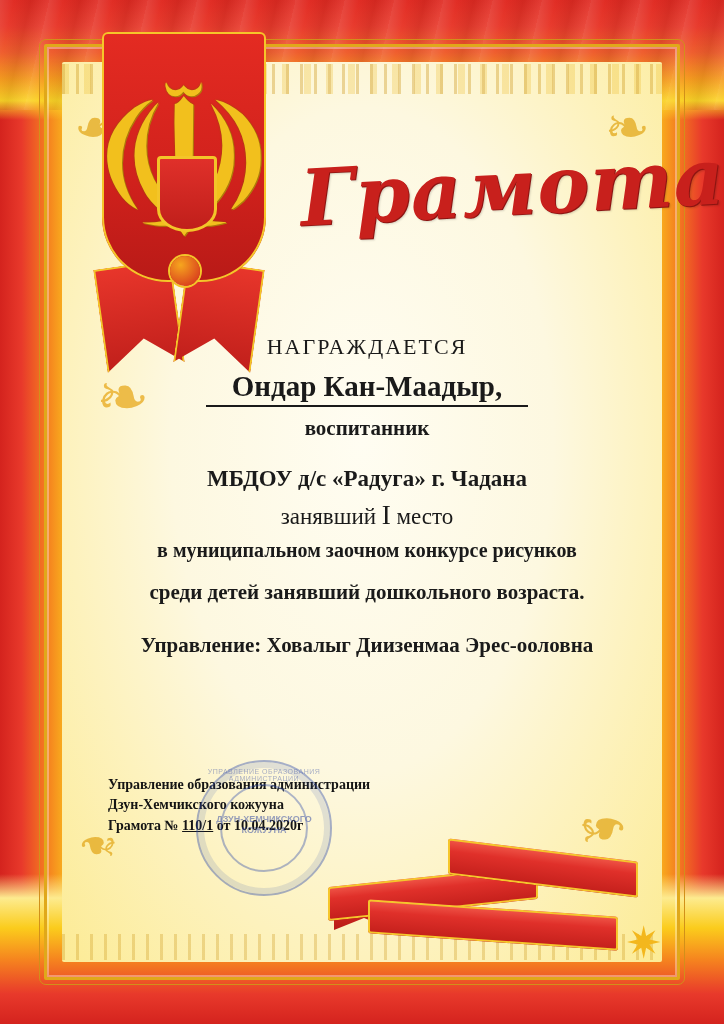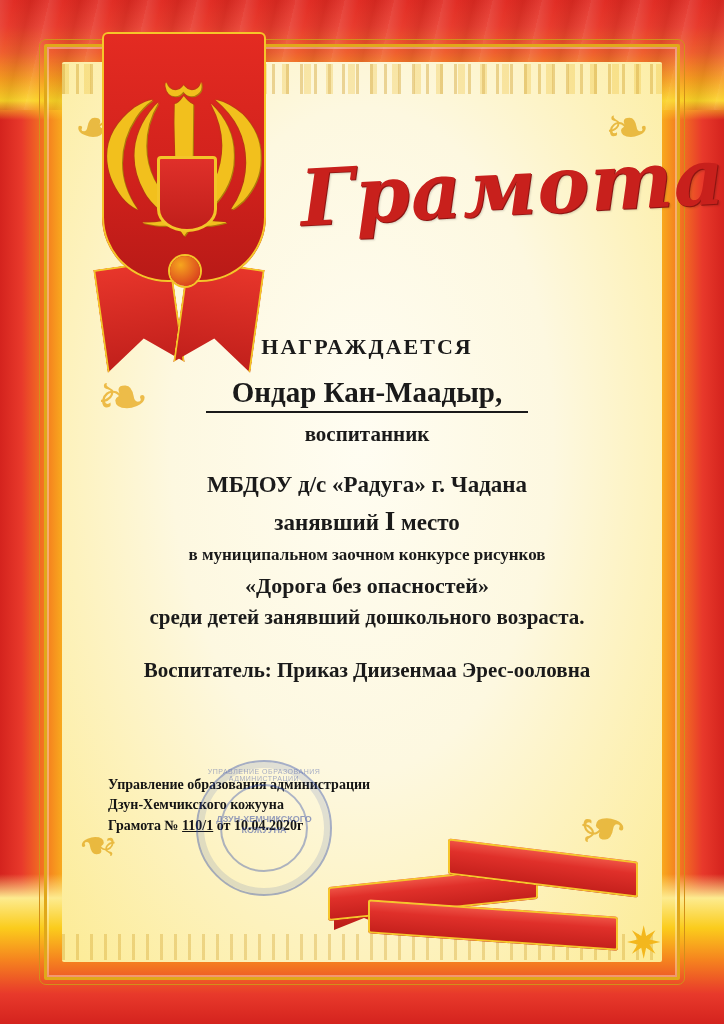--- a/index.html
+++ b/index.html
@@ -196,23 +196,23 @@
   .body {
     position: absolute;
     left: 80px;
     right: 70px;
     top: 334px;
     text-align: center;
     color: #1a1a1a;
   }
   .awarded {
     font-size: 22px;
-    font-weight: bold;
+    font-weight: normal;
     letter-spacing: 2px;
-    margin-bottom: 16px;
+    margin-bottom: 10px;
   }
   .recipient {
     display: inline-block;
     font-size: 29px;
     font-weight: bold;
     border-bottom: 2px solid #1a1a1a;
     padding: 0 26px 2px 26px;
     margin-bottom: 9px;
   }
   .role {
@@ -220,28 +220,28 @@
     font-weight: bold;
     margin-bottom: 25px;
   }
   .institution {
     font-size: 23px;
     font-weight: bold;
     margin-bottom: 8px;
   }
   .place {
     font-size: 23px;
-    font-weight: bold;
+    font-weight: normal;
     margin-bottom: 8px;
   }
   .place .num { font-size: 27px; }
   .contest {
-    font-size: 17px;
-    font-weight: bold;
-    margin-bottom: 8px;
+    font-size: 20px;
+    font-weight: bold;
+    margin-bottom: 18px;
     text-align: center;
   }
   .contest-name {
     font-size: 22px;
     font-weight: bold;
     margin-bottom: 6px;
   }
   .among {
     font-size: 21px;
     font-weight: bold;
@@ -341,23 +341,22 @@
     <div class="awarded">НАГРАЖДАЕТСЯ</div>
     <div><span class="recipient">Ондар Кан-Маадыр,</span></div>
     <div class="role">воспитанник</div>
     <div class="institution">МБДОУ д/с «Радуга» г. Чадана</div>
     <div class="place">
       <span>занявший</span>
       <span class="num">I</span>
       <span>место</span>
     </div>
     <div class="contest">в  муниципальном заочном конкурсе рисунков</div>
-    <div class="contest-name">«Дорога без опасностей»</div>
     <div class="among">среди  детей занявший дошкольного возраста.</div>
-    <div class="teacher">Воспитатель: Приказ Диизенмаа Эрес-ооловна</div>
+    <div class="teacher">Управление: Ховалыг Диизенмаа Эрес-ооловна</div>
   </div>
 
   <div class="footer">
     <div>Управление образования администрации</div>
     <div>Дзун-Хемчикского кожууна</div>
     <div>
       <span>Грамота №</span>
       <span class="order-num">110/1</span>
       <span>от</span>
       <span>10.04.2020г</span>

